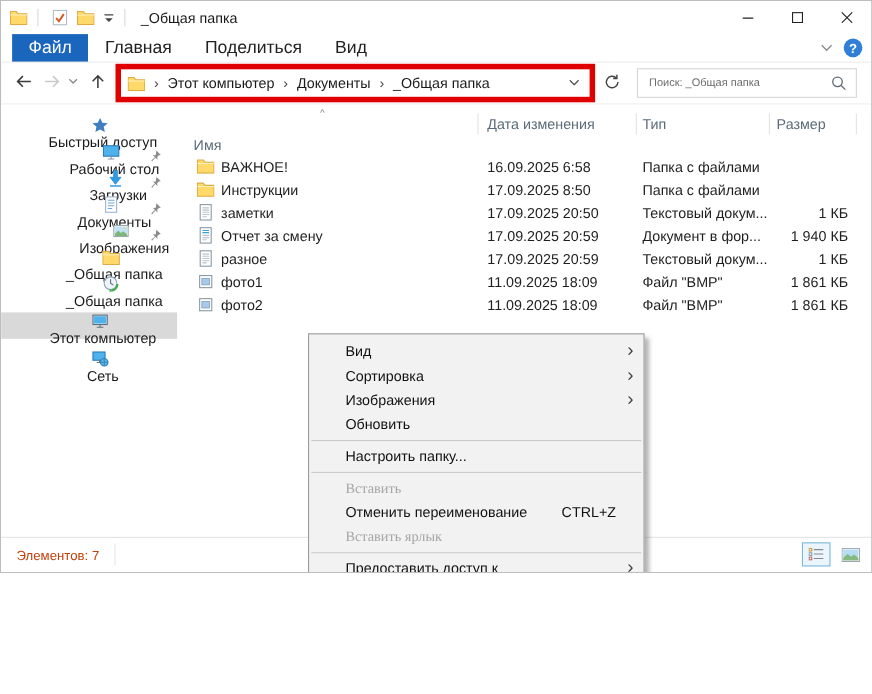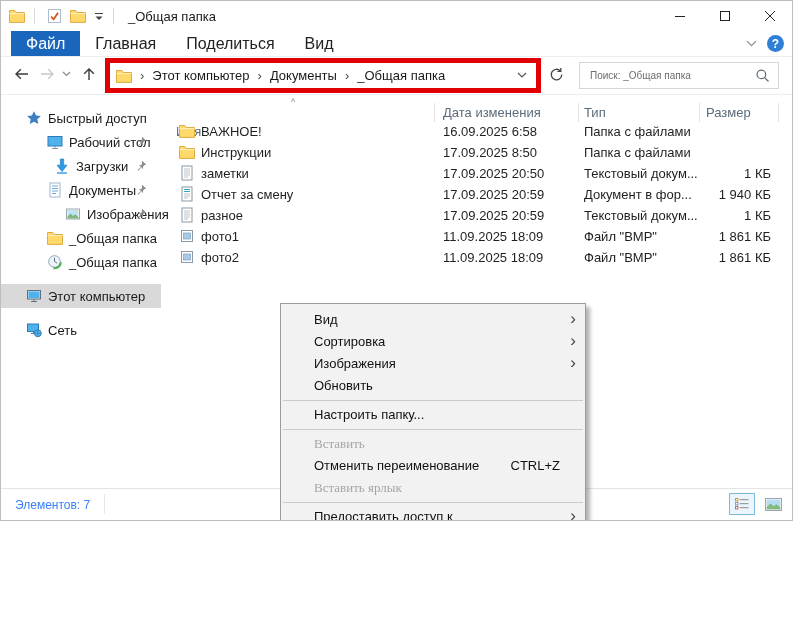--- a/index.html
+++ b/index.html
@@ -49,53 +49,53 @@
   .refresh{position:absolute;left:548px;top:66px;}
   .searchbox{position:absolute;left:578px;top:61px;width:200px;height:27px;border:1px solid #d6d6d6;
     box-sizing:border-box;background:#fff;display:flex;align-items:center;padding:0 8px;}
   .searchinput{flex:1;border:none;outline:none;font-family:"Liberation Sans",sans-serif;
     font-size:10px;color:#333;min-width:0;background:transparent;}
   .searchinput::placeholder{color:#6d6d6d;opacity:1;}
 
   
   .sidebar{position:absolute;left:0;top:95px;width:160px;bottom:31px;background:#fff;
     font-size:13px;padding-top:10px;box-sizing:border-box;}
-  .side-item{height:24px;display:flex;align-items:center;position:relative;color:#1a1a1a;}
+  .side-item{height:24px;display:flex;align-items:center;position:relative;color:#1a1a1a;flex-direction:column;}
   .side-item.sel{background:#d9d9d9;}
   .side-item.gap{margin-top:10px;}
   .side-item .icon{width:16px;height:16px;margin-right:6px;}
   .side-label{white-space:nowrap;}
   .side-item .pin{position:absolute;right:14px;top:6px;width:12px;height:12px;margin:0;}
 
   
   .flheaders{position:absolute;left:160px;top:100px;right:0;height:23px;font-size:13px;color:#5b6b79;}
   .hc{position:absolute;top:4px;white-space:nowrap;}
   .hsep{position:absolute;top:2px;width:1px;height:19px;background:#e3e3e3;}
   .sortcaret{position:absolute;left:130px;top:-4px;font-size:9px;color:#8a8a8a;}
-  .flrows{position:absolute;left:160px;top:120px;right:0;}
+  .flrows{position:absolute;left:160px;top:140px;right:0;}
   .frow{position:relative;height:21px;font-size:13px;color:#201f1f;}
   .frow .c-icon{position:absolute;left:18px;top:2px;width:16px;height:16px;}
   .c-name{position:absolute;left:40px;top:3px;white-space:nowrap;}
   .c-date{position:absolute;left:282px;top:3px;white-space:nowrap;}
   .c-type{position:absolute;left:423px;top:3px;white-space:nowrap;}
   .c-size{position:absolute;left:500px;top:3px;width:110px;text-align:right;white-space:nowrap;}
 
   
   .ctx{position:absolute;left:279px;top:302px;width:306px;background:#f2f2f2;
     border:1px solid #9b9b9b;box-shadow:4px 4px 4px rgba(0,0,0,.3);z-index:100;
     padding:5px 0;box-sizing:border-box;font-size:13px;}
   .mi{height:22px;line-height:22px;padding-left:33px;position:relative;color:#111;}
   .mi.dis{color:#a5a5a5;font-family:Liberation Serif, serif;}
   .mi .shortcut{position:absolute;right:25px;top:0;}
   .mi .arrow{position:absolute;right:9px;top:-1px;font-size:17px;color:#444;}
   .msep{border-top:1px solid #cbcbcb;margin:3px 2px;}
 
   
   .statusbar{position:absolute;left:0;bottom:0;width:100%;height:31px;background:#fff;
-    border-top:1px solid #e4e4e4;font-size:12px;color:#3b82f6;}
+    border-top:1px solid #e4e4e4;font-size:12px;color:#c2410c;}
   .stext{position:absolute;left:14px;top:9px;}
   .ssep{position:absolute;left:103px;top:5px;width:1px;height:20px;background:#e7e7e7;}
   .viewbtns{position:absolute;right:6px;top:4px;display:flex;gap:5px;}
   .vb{width:26px;height:22px;display:flex;align-items:center;justify-content:center;
     border:1px solid transparent;box-sizing:border-box;}
   .vb.sel{border-color:#7fbadc;background:#eaf5fd;}
 </style>
 </head>
 <body>
 

